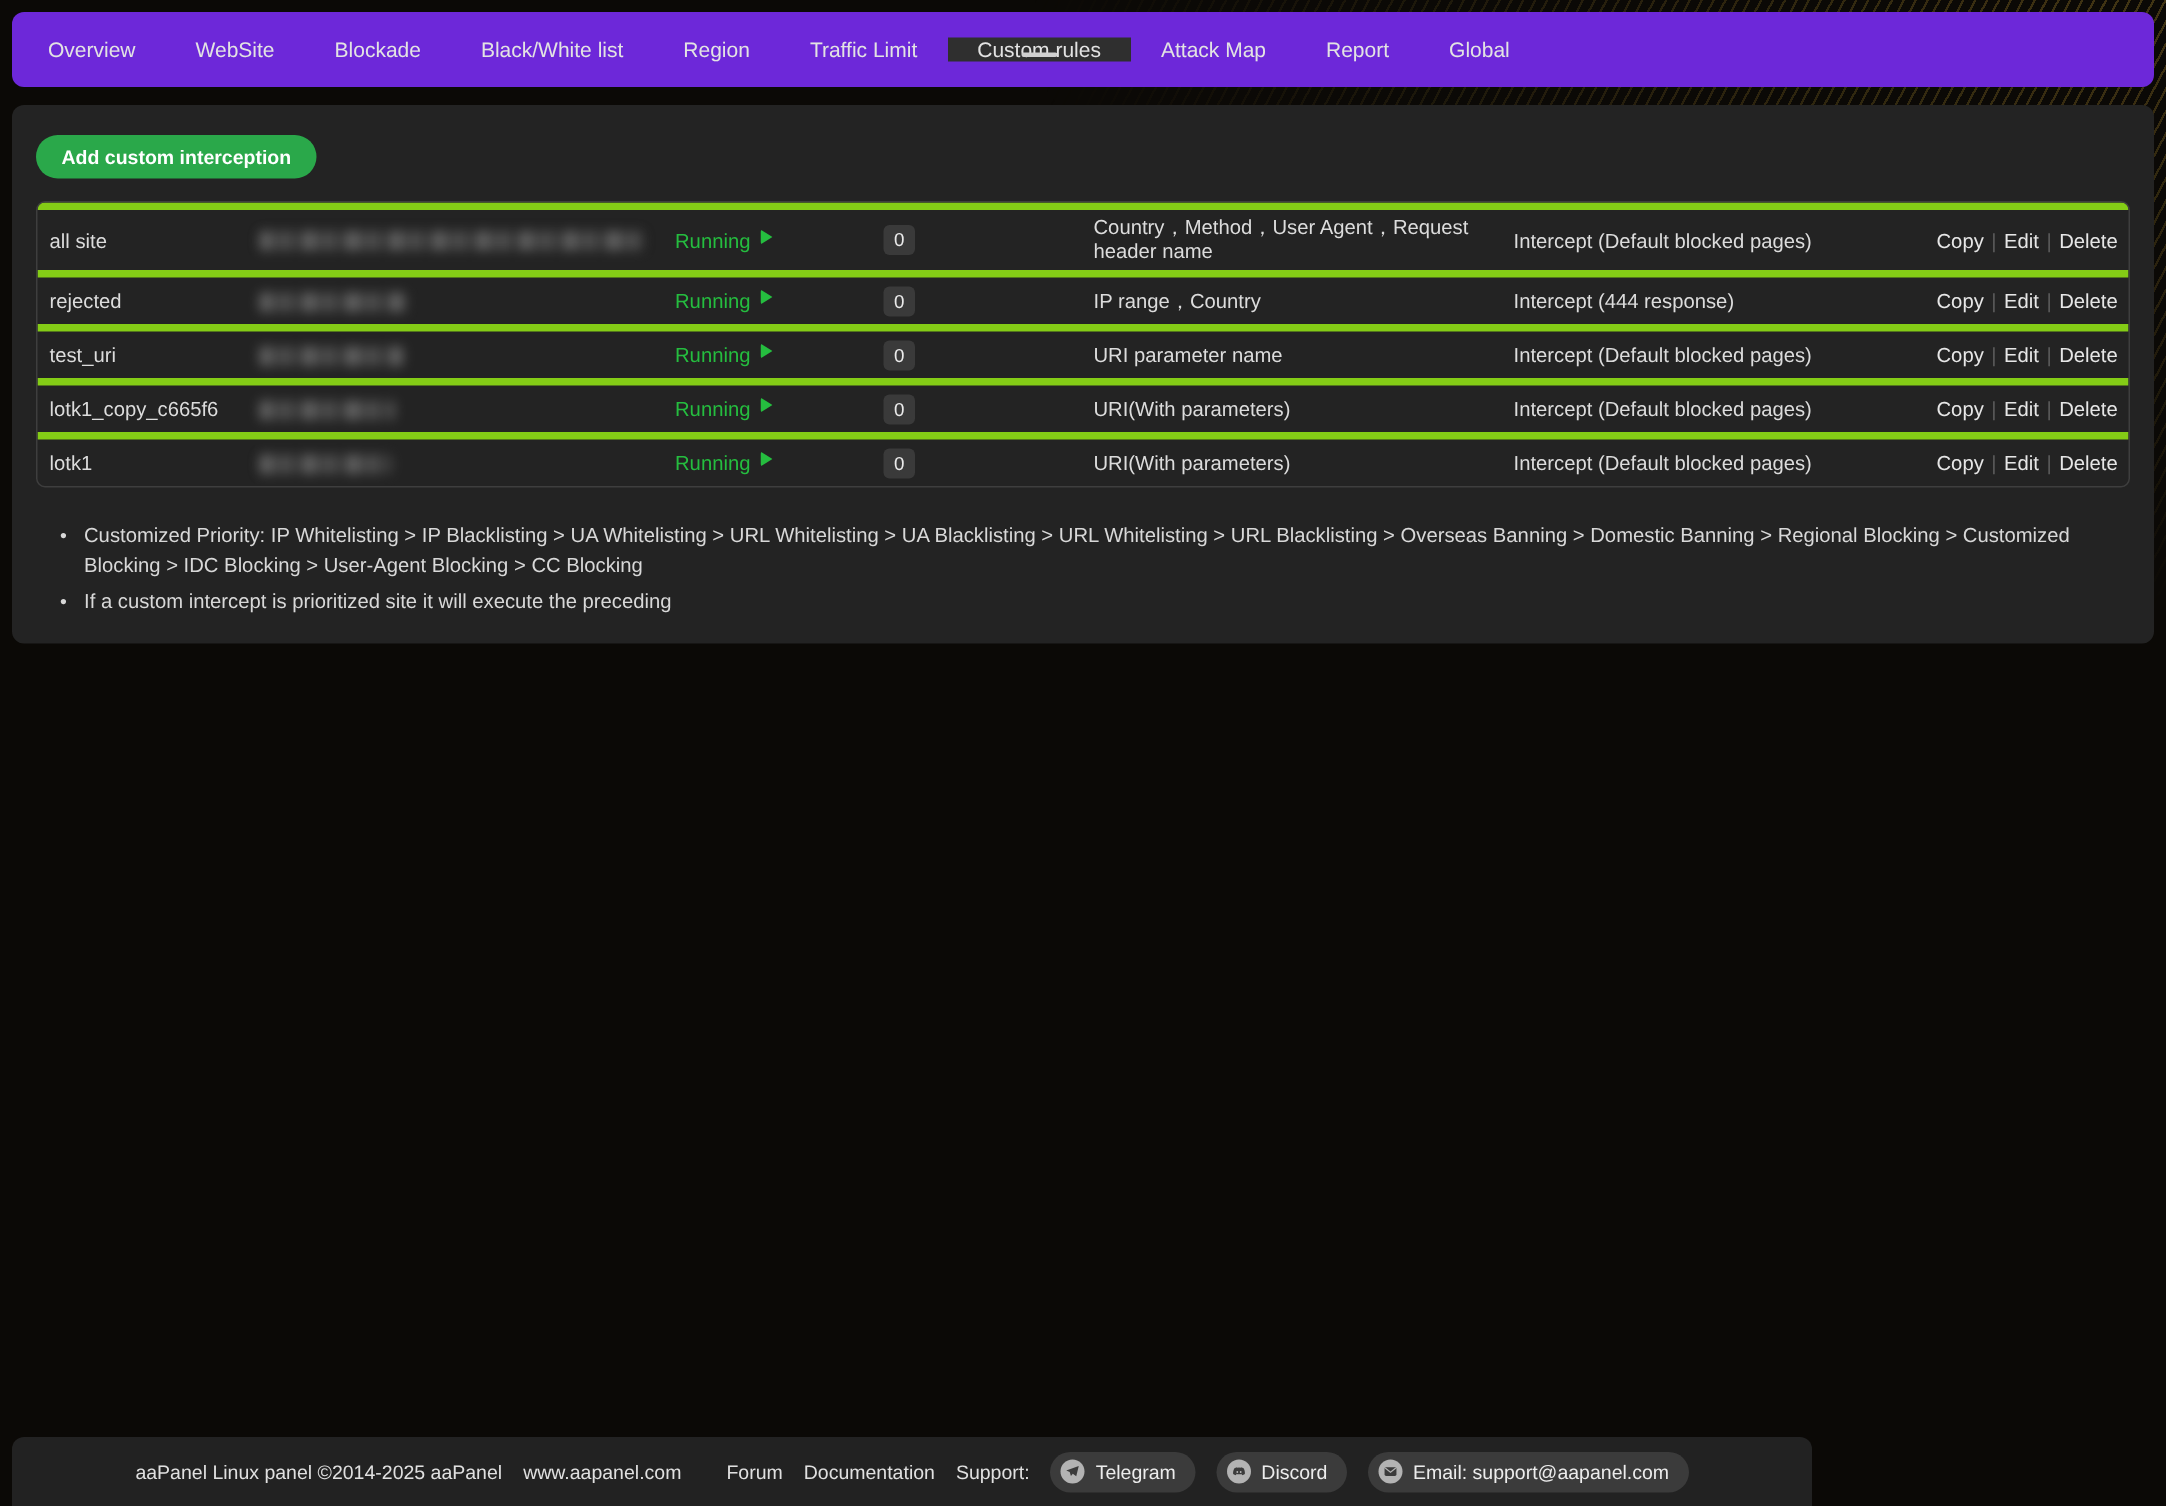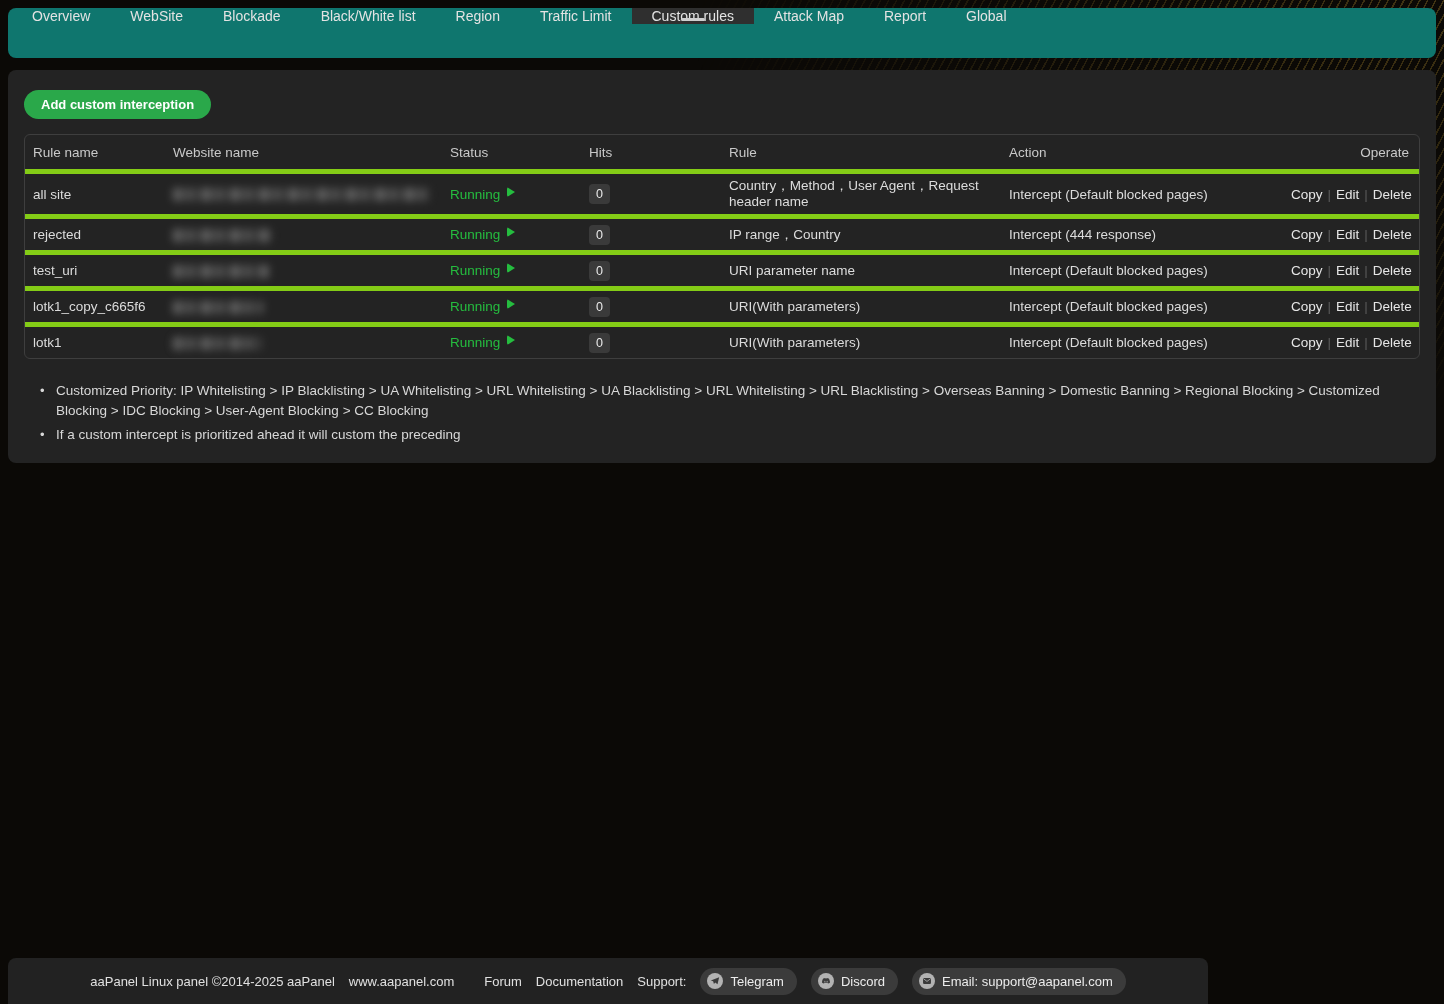--- a/index.html
+++ b/index.html
@@ -12,21 +12,21 @@
   .page::before {
     content:""; position:absolute; inset:0; pointer-events:none;
     background:repeating-linear-gradient(118deg, rgba(205,165,55,0.30) 0 1.5px, rgba(0,0,0,0) 1.5px 7px);
     -webkit-mask-image:radial-gradient(ellipse 1150px 620px at 100% 0%, rgba(0,0,0,0.95), transparent 66%);
     mask-image:radial-gradient(ellipse 1150px 620px at 100% 0%, rgba(0,0,0,0.95), transparent 66%);
   }
 
   
   .topnav {
     position:absolute; left:8px; top:8px; width:1428px; height:50px;
-    background:#0f766e; border-radius:8px; display:flex; align-items:flex-start;
+    background:#6d28d9; border-radius:8px; display:flex; align-items:center;
     padding-left:4px; overflow:hidden;
   }
   .tab {
     position:relative; display:flex; align-items:center; padding:0 20px;
     color:#e3e3e3; font-size:14px; cursor:pointer; white-space:nowrap;
   }
   .tab.active { background:#2f2f2f; }
   .tab.active .tab-underline {
     position:absolute; left:50%; transform:translateX(-50%); bottom:3px;
     width:24px; height:3px; border-radius:2px; background:#cfcfcf;
@@ -149,29 +149,20 @@
         <span>Global</span>
       </div>
   </nav>
 
   <section class="panel">
 
     <button class="btn-add">Add custom interception</button>
 
     <div class="rules-table">
 
-      <div class="t-row t-head">
-        <div>Rule name</div>
-        <div>Website name</div>
-        <div>Status</div>
-        <div>Hits</div>
-        <div>Rule</div>
-        <div>Action</div>
-        <div class="cell-operate">Operate</div>
-      </div>
 
       <div class="t-row t-body tall">
         <div>all site</div>
         <div><span class="blur-bar w-r1"></span></div>
         <div>
           <span class="status-toggle">
             <span class="status-label">Running</span>
             <span class="play-icon"></span>
           </span>
         </div>
@@ -248,21 +239,21 @@
         <div>Intercept (Default blocked pages)</div>
         <div class="cell-operate">
           <span class="op-link">Copy</span><span class="op-sep">|</span><span class="op-link">Edit</span><span class="op-sep">|</span><span class="op-link">Delete</span>
         </div>
       </div>
 
     </div>
 
     <ul class="notes">
       <li>Customized Priority: IP Whitelisting &gt; IP Blacklisting &gt; UA Whitelisting &gt; URL Whitelisting &gt; UA Blacklisting &gt; URL Whitelisting &gt; URL Blacklisting &gt; Overseas Banning &gt; Domestic Banning &gt; Regional Blocking &gt; Customized Blocking &gt; IDC Blocking &gt; User-Agent Blocking &gt; CC Blocking</li>
-      <li>If a custom intercept is prioritized ahead it will custom the preceding</li>
+      <li>If a custom intercept is prioritized site it will execute the preceding</li>
     </ul>
 
   </section>
 
   <footer class="footer">
     <span>aaPanel Linux panel ©2014-2025 aaPanel</span>
     <a>www.aapanel.com</a>
     <span class="f-gap"></span>
     <a>Forum</a>
     <a>Documentation</a>

